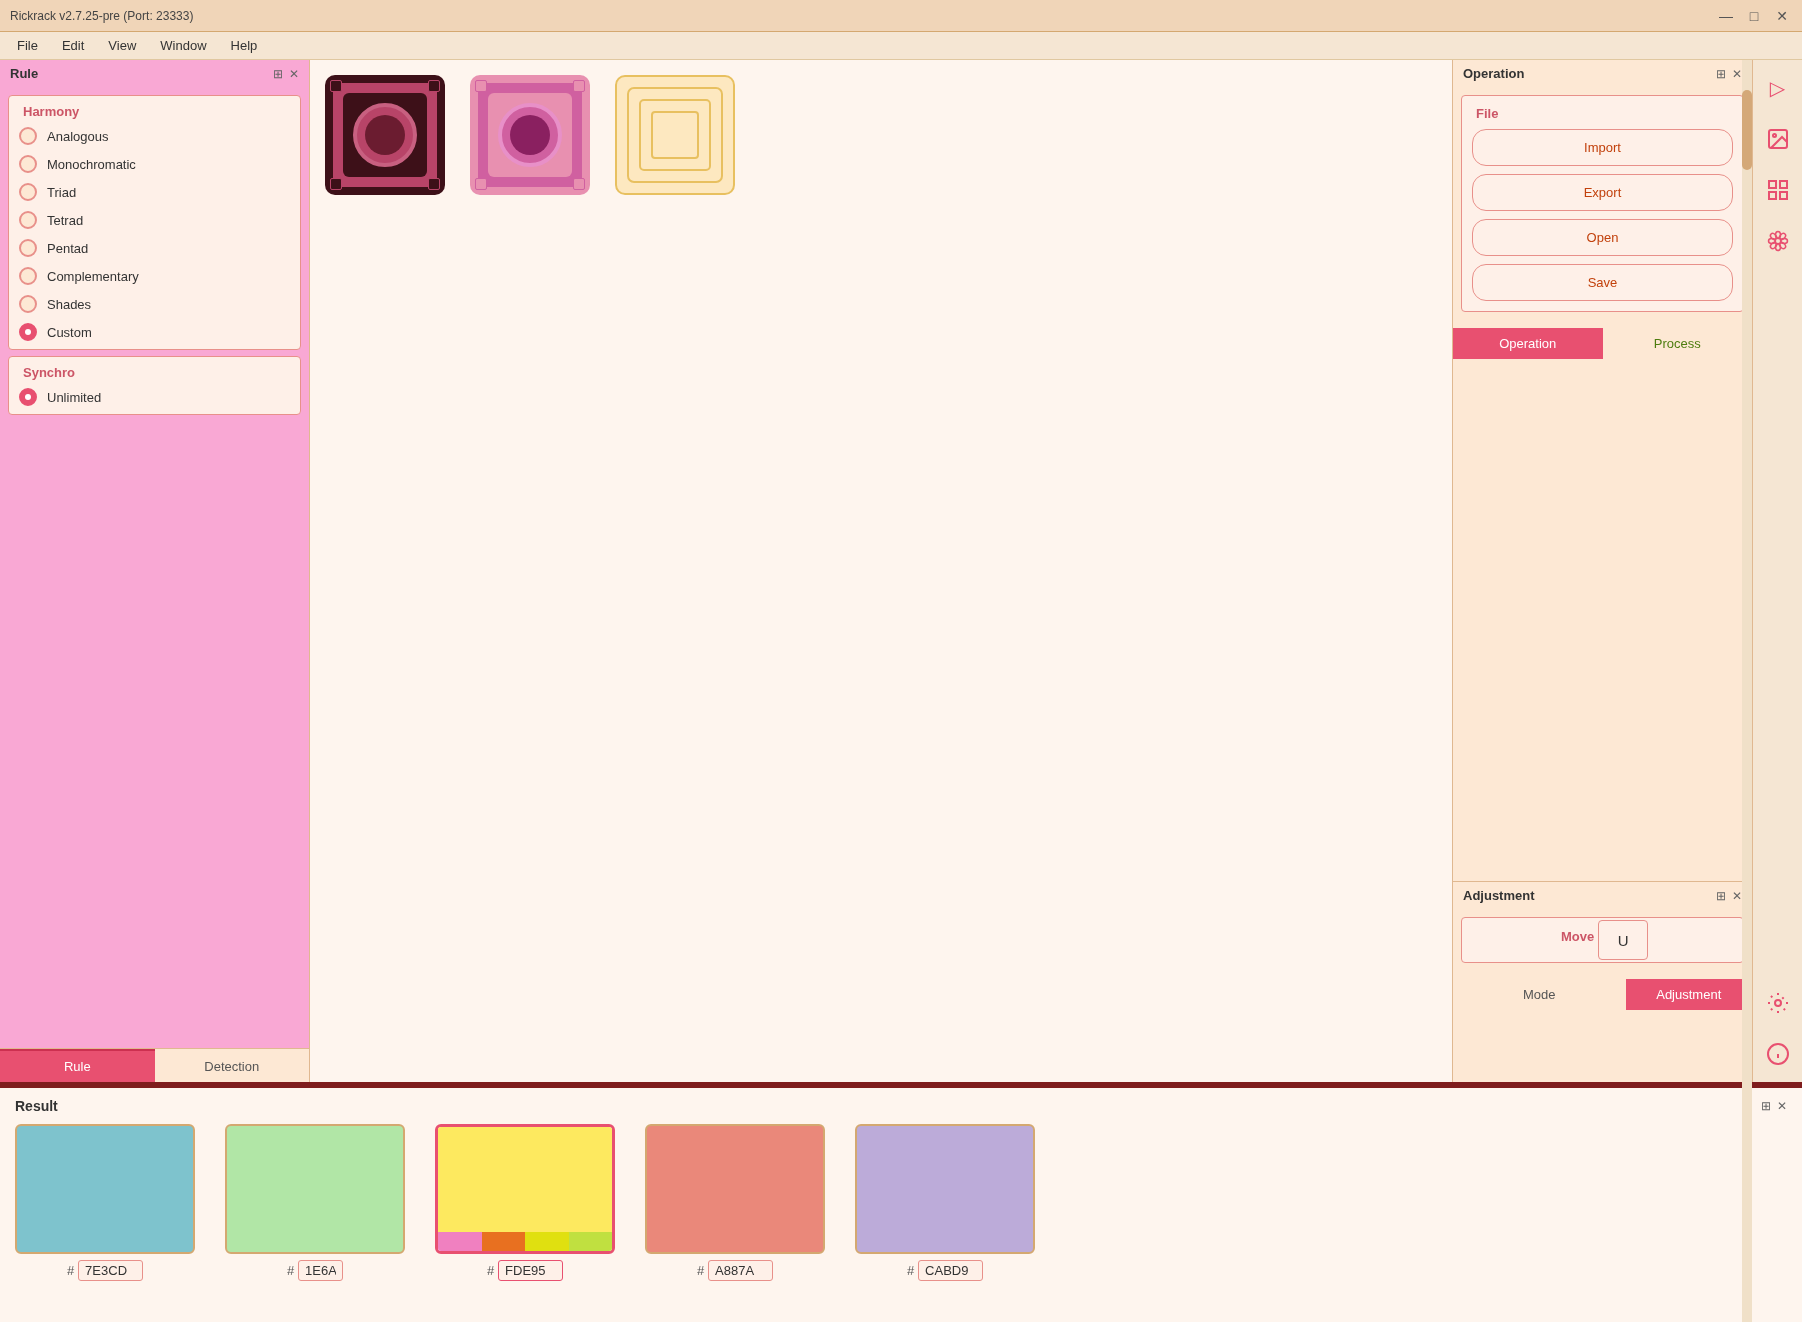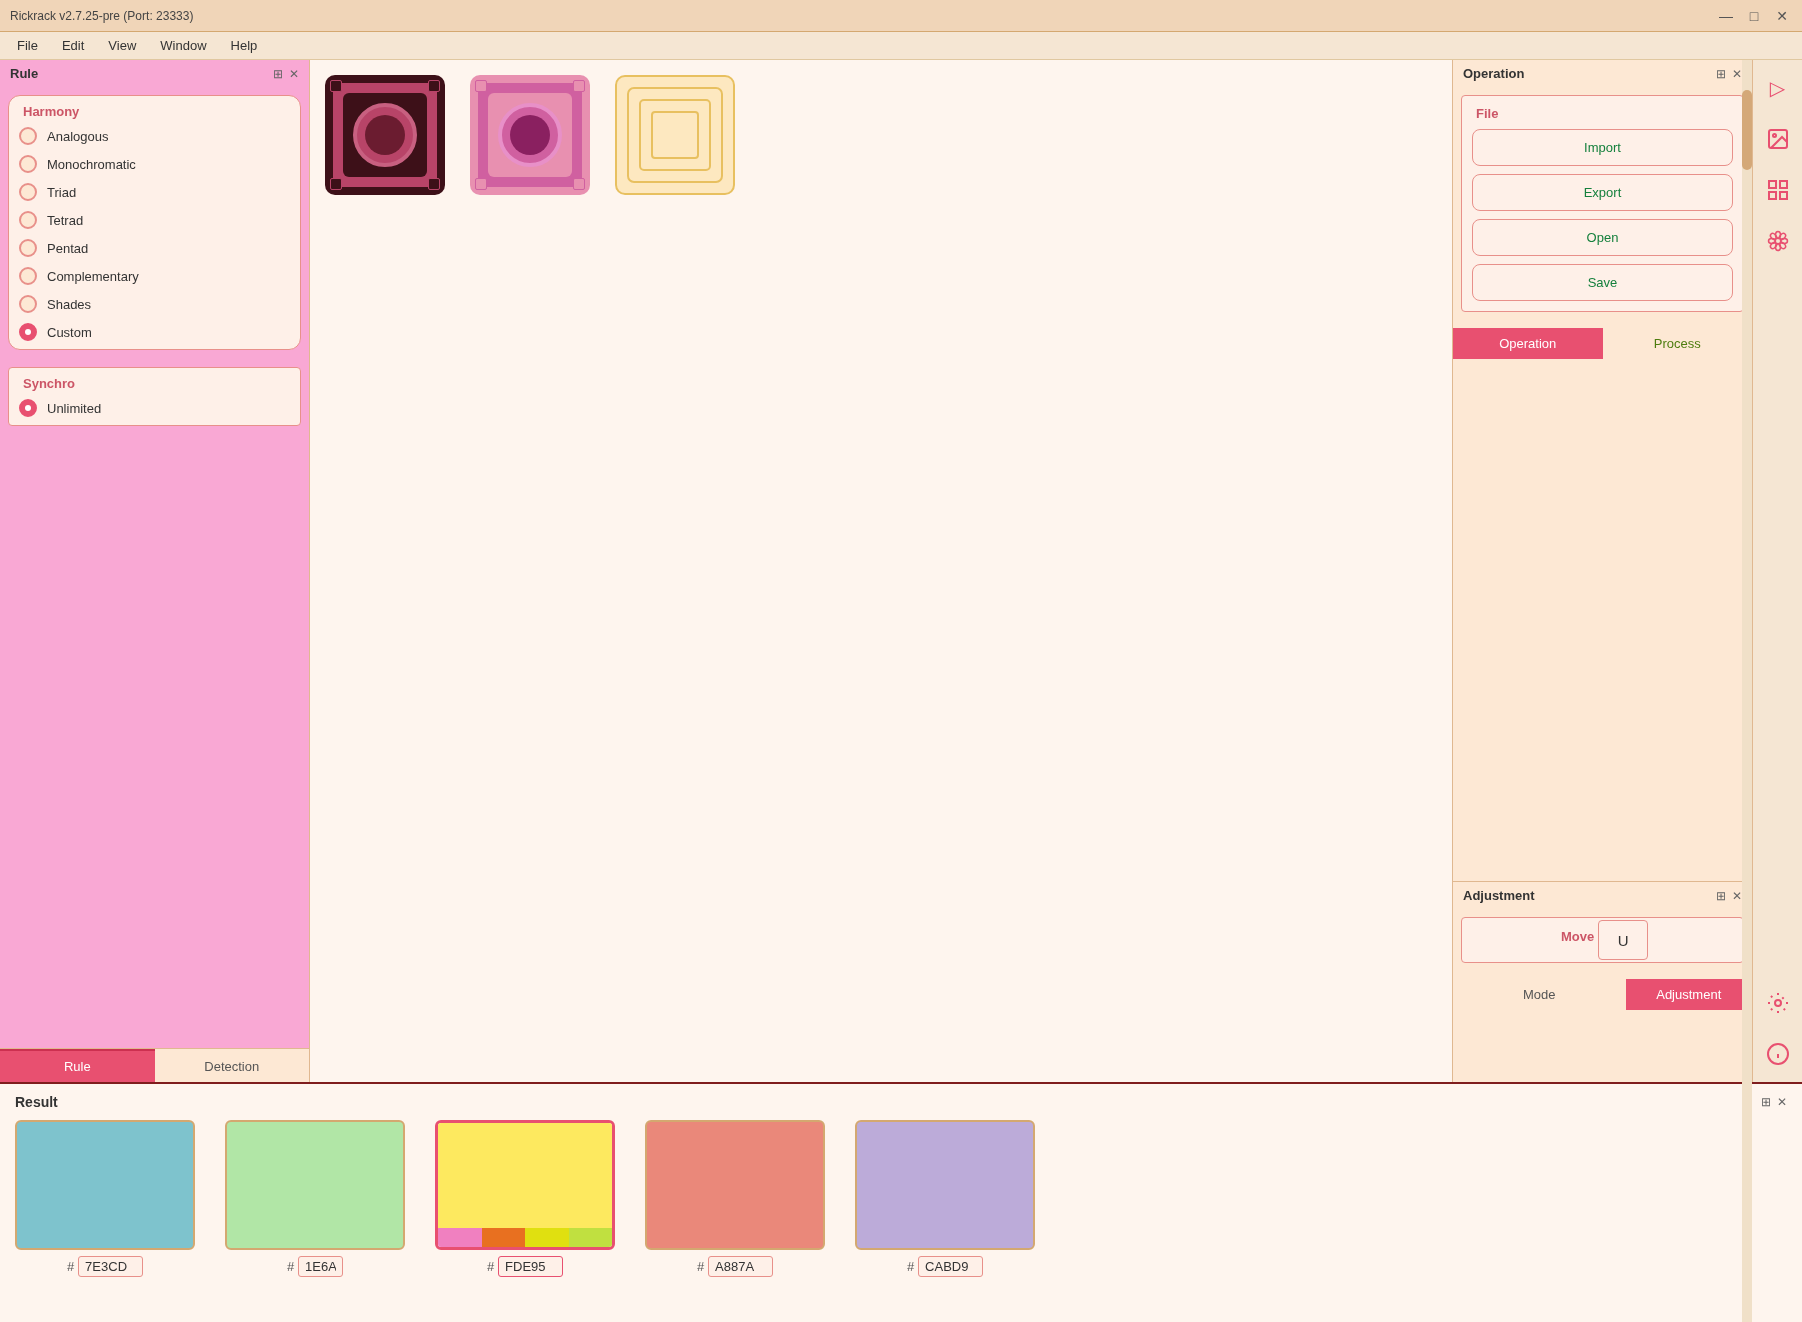--- a/index.html
+++ b/index.html
@@ -100,23 +100,23 @@
     }
 
     
     .rule-content {
       flex: 1;
       overflow: hidden;
       padding: 8px;
     }
     .section-box {
       border: 1px solid #e8908a;
-      border-radius: 12px;
+      border-radius: 4px;
       padding: 8px 10px;
-      margin-bottom: 17px;
+      margin-bottom: 6px;
       background: #fef0e8;
     }
     .section-title {
       font-size: 13px;
       font-weight: bold;
       color: #cc5566;
       background: #fef0e8;
       padding: 0 4px;
       margin-top: -16px;
       margin-bottom: 8px;
@@ -223,24 +223,24 @@
       border-radius: 4px;
       padding: 10px;
       background: #fef0e8;
     }
     .op-btn {
       width: 100%;
       padding: 10px;
       margin-bottom: 8px;
       background: #fef0e8;
       border: 1px solid #e8908a;
-      border-radius: 8px;
-      cursor: pointer;
-      font-size: 13px;
-      color: #15803d;
+      border-radius: 14px;
+      cursor: pointer;
+      font-size: 13px;
+      color: #c2410c;
     }
     .op-btn:last-child { margin-bottom: 0; }
 
     .op-tab-bar {
       display: flex;
       margin-top: 8px;
     }
     .op-tab {
       flex: 1;
       padding: 8px;
@@ -325,21 +325,21 @@
       font-size: 20px;
     }
     .sidebar-icon.bottom {
       margin-top: auto;
     }
 
     
     .result-panel {
       height: 240px;
       background: #fef5ee;
-      border-top: 2px solid #7f1d1d;
+      border-top: 6px solid #7f1d1d;
       padding: 10px 15px;
     }
     .result-header {
       display: flex;
       align-items: center;
       justify-content: space-between;
       margin-bottom: 10px;
     }
     .result-title {
       font-weight: bold;

